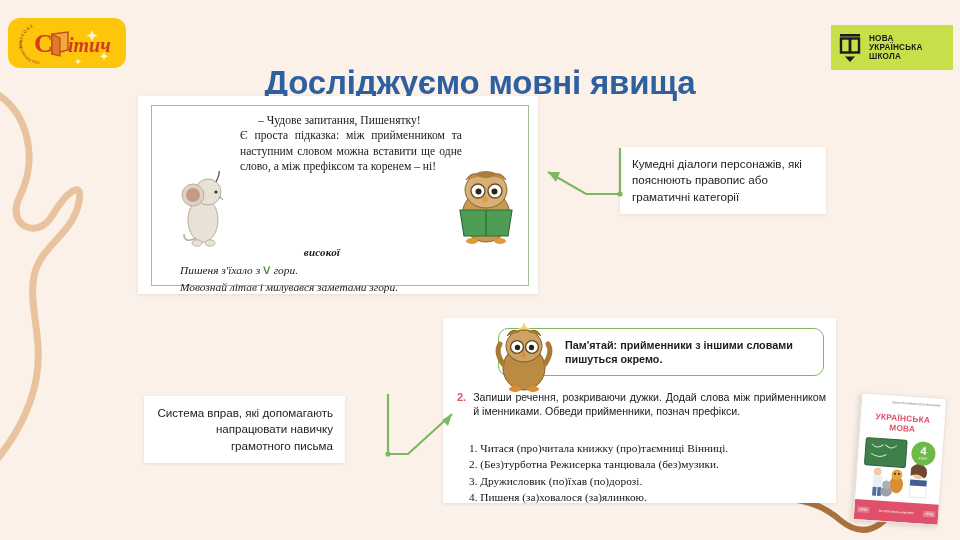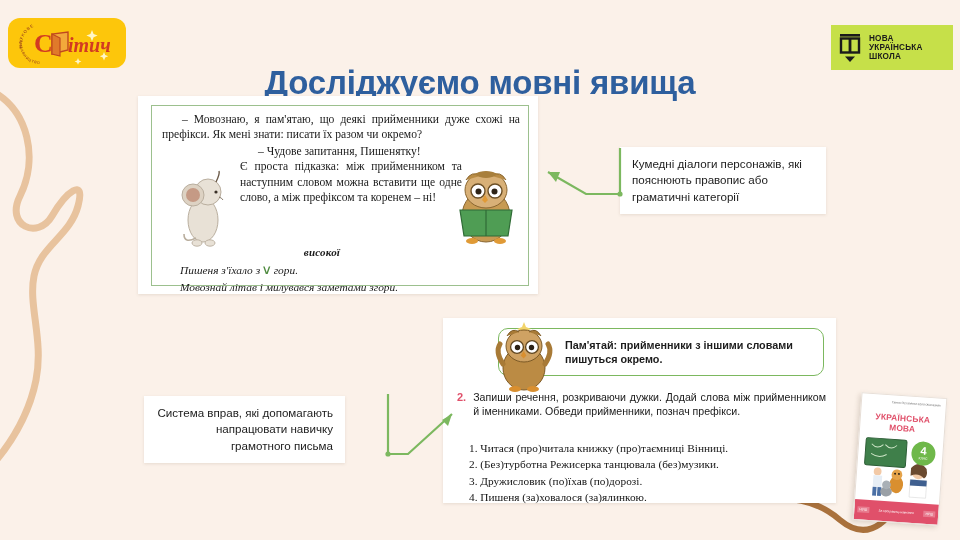--- a/index.html
+++ b/index.html
@@ -426,21 +426,20 @@
       <span>ШКОЛА</span>
     </div>
   </div>
 
   <div id="slide-title">Досліджуємо мовні явища</div>
 
   <div class="card" id="dialogue-card">
     <div id="dialogue-inner">
 
       <div id="dialogue-text">
-        <p class="para-indent">– Мовознаю, я пам'ятаю, що деякі прийменники дуже схожі на префікси. Як мені знати: писати їх разом чи окремо?</p>
         <div class="reply-block">
           <p class="lead">– Чудове запитання, Пишенятку!</p>
           <p>Є проста підказка: між прийменником та наступним словом можна вставити ще одне слово, а між префіксом та коренем – ні!</p>
         </div>
       </div>
 
       <svg id="mouse-char" viewBox="0 0 62 78">
         <ellipse cx="31" cy="50" rx="15" ry="22" fill="#e8e1d6" stroke="#b9ae9e" stroke-width="1"></ellipse>
         <circle cx="36" cy="22" r="13" fill="#e8e1d6" stroke="#b9ae9e" stroke-width="1"></circle>
         <circle cx="21" cy="25" r="11" fill="#ddd2c3" stroke="#b9ae9e" stroke-width="1"></circle>

